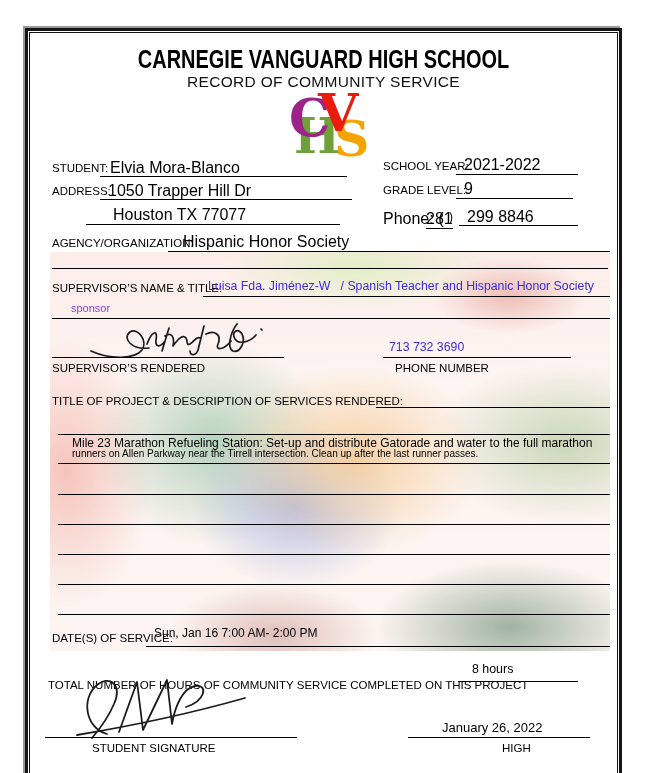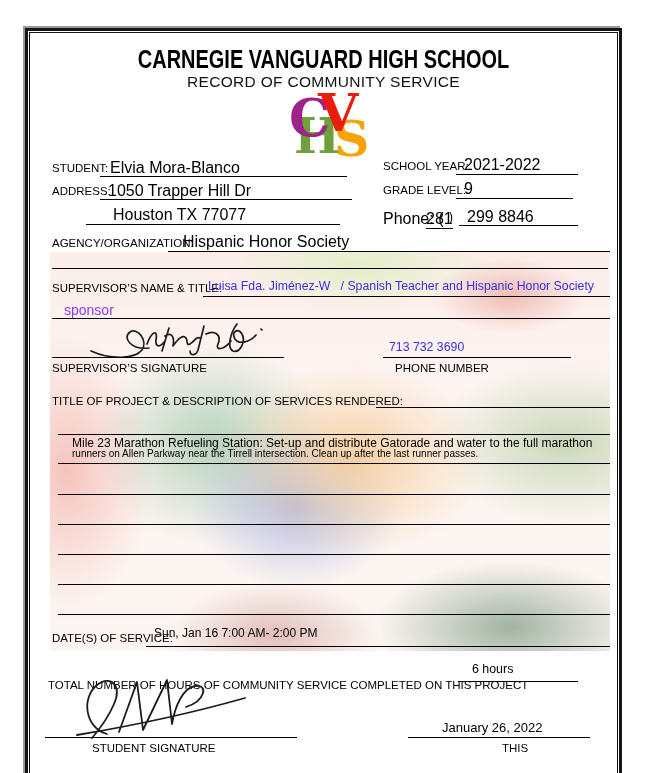--- a/index.html
+++ b/index.html
@@ -108,33 +108,33 @@
 <div class="rule" style="left:168px;top:251px;width:442px"></div>
 <div class="val" style="left:183px;top:233px">Hispanic Honor Society</div>
 
 <div class="watermark"></div>
 
 <div class="rule" style="left:52px;top:268px;width:556px"></div>
 <div class="lbl" style="left:52px;top:282px">SUPERVISOR’S NAME &amp; TITLE:</div>
 <div class="rule" style="left:203px;top:296px;width:407px"></div>
 <div class="val ink-blue" style="left:208px;top:279px;font-size:12.3px">Luisa Fda. Jiménez-W   / Spanish Teacher and Hispanic Honor Society</div>
 <div class="rule" style="left:52px;top:318px;width:558px"></div>
-<div class="val ink-purple" style="left:64px;top:302px;font-size:14px">sponsor</div>
+<div class="val ink-purple" style="left:71px;top:302px;font-size:11px">sponsor</div>
 
 <svg class="sig" style="left:85px;top:320px" width="190" height="42" viewBox="0 0 190 42">
   <path stroke-width="1.7" d="M6 31 C 26 40, 50 39, 57 30 C 63 21, 53 7, 45 12 C 37 18, 46 30, 64 28
     M62 24 C 67 11, 73 9, 71 20 C 70 27, 75 28, 80 21
     M84 8 L 77 31 M80 16 C 86 12, 90 16, 88 26 C 93 19, 98 14, 101 18 C 103 21, 101 26, 105 24 C 109 22, 111 16, 115 18
     M119 6 L 113 30 C 111 36, 105 36, 105 31
     M121 14 C 129 10, 137 14, 133 24 C 130 31, 139 30, 146 21
     M152 4 C 145 13, 142 28, 148 31 C 155 33, 161 22, 157 14 C 153 7, 146 12, 150 19 C 154 25, 165 22, 171 15
     M176 9 L 177 10"></path>
 </svg>
 <div class="rule" style="left:52px;top:357px;width:232px"></div>
-<div class="lbl" style="left:52px;top:362px">SUPERVISOR’S SIGNATURE</div>
+<div class="lbl" style="left:52px;top:362px">SUPERVISOR’S RENDERED</div>
 
 <div class="val ink-blue" style="left:389px;top:340px;font-size:12.3px">713 732 3690</div>
 <div class="rule" style="left:383px;top:357px;width:188px"></div>
 <div class="lbl" style="left:395px;top:362px">PHONE NUMBER</div>
 
 <div class="lbl" style="left:52px;top:395px">TITLE OF PROJECT &amp; DESCRIPTION OF SERVICES RENDERED:</div>
 <div class="rule" style="left:376px;top:407px;width:234px"></div>
 
 <div class="val" style="left:72px;top:436px;font-size:12px">Mile 23 Marathon Refueling Station: Set-up and distribute Gatorade and water to the full marathon</div>
 <div class="rule" style="left:58px;top:434px;width:552px"></div>
@@ -146,25 +146,25 @@
 <div class="rule" style="left:58px;top:554px;width:552px"></div>
 <div class="rule" style="left:58px;top:584px;width:552px"></div>
 <div class="rule" style="left:58px;top:614px;width:552px"></div>
 
 <div class="lbl" style="left:52px;top:632px">DATE(S) OF SERVICE:</div>
 <div class="rule" style="left:146px;top:646px;width:464px"></div>
 <div class="val" style="left:154px;top:626px;font-size:12px">Sun, Jan 16 7:00 AM- 2:00 PM</div>
 
 <div class="lbl" style="left:48px;top:679px">TOTAL NUMBER OF HOURS OF COMMUNITY SERVICE COMPLETED ON THIS PROJECT</div>
 <div class="rule" style="left:458px;top:681px;width:120px"></div>
-<div class="val" style="left:472px;top:662px;font-size:12.4px">6 hours</div>
+<div class="val" style="left:472px;top:662px;font-size:12.4px">8 hours</div>
 
 <svg class="sig" style="left:73px;top:676px" width="178" height="64" viewBox="0 0 178 64">
   <path stroke-width="1.8" d="M34 58 C 12 52, 8 22, 24 9 C 38 -2, 49 10, 41 28 C 35 42, 25 55, 19 62
     M46 56 L 64 6 L 70 54 L 94 4 L 99 48 C 102 30, 110 12, 122 10 C 136 8, 132 25, 113 31
     M4 59 C 52 51, 112 39, 172 22"></path>
 </svg>
 <div class="rule" style="left:45px;top:737px;width:252px"></div>
 <div class="lbl" style="left:92px;top:742px">STUDENT SIGNATURE</div>
 
 <div class="val" style="left:442px;top:720px;font-size:13px">January 26, 2022</div>
 <div class="rule" style="left:408px;top:737px;width:182px"></div>
-<div class="lbl" style="left:502px;top:742px">THIS</div>
+<div class="lbl" style="left:502px;top:742px">HIGH</div>
 
 </body></html>

